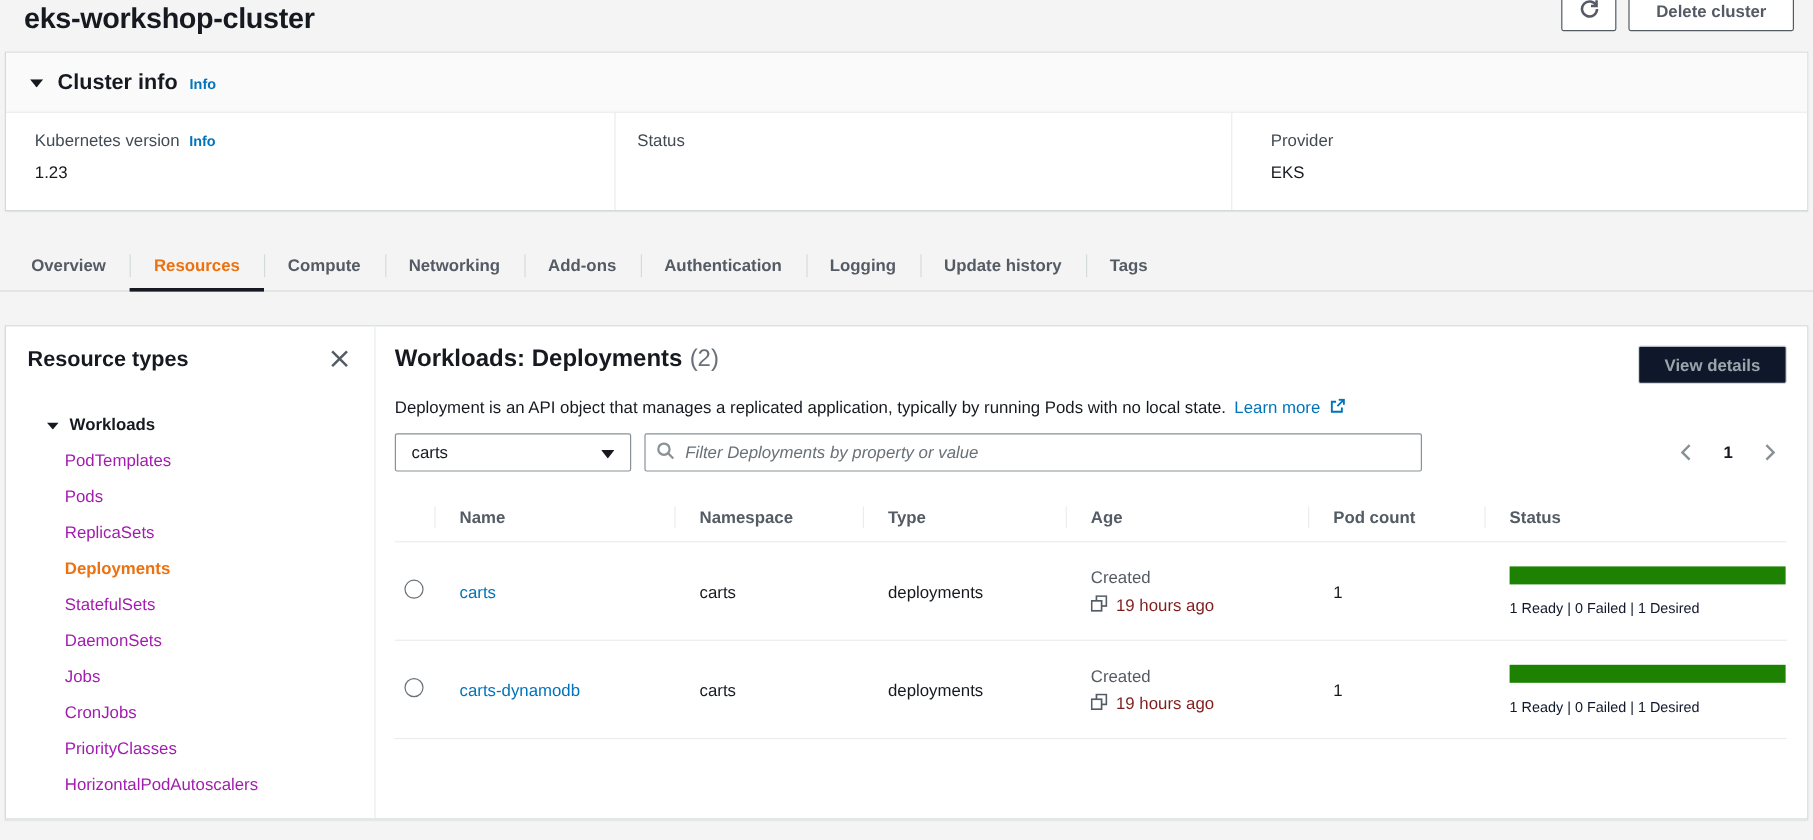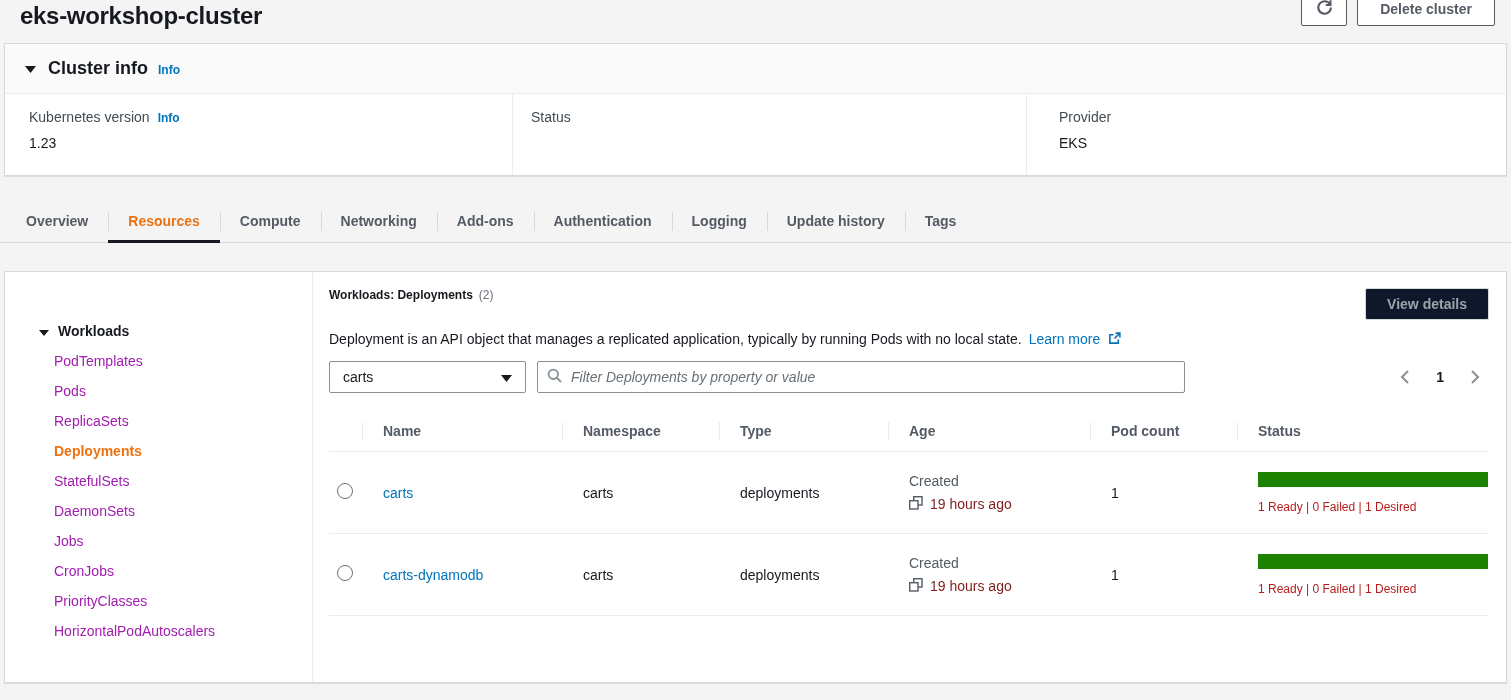--- a/index.html
+++ b/index.html
@@ -64,21 +64,21 @@
   .close-btn { background:none; border:none; padding:2px; cursor:pointer; line-height:0; }
   .tree { margin-top:28px; }
   .tree-group { display:flex; align-items:center; gap:9px; font-weight:700;
                 font-size:14px; height:30px; padding-left:16px; cursor:pointer; }
   .tree-item { height:30px; line-height:30px; font-size:14px; color:#a21caf;
                padding-left:31px; cursor:pointer; white-space:nowrap; }
   .tree-item.active { color:#ec7211; font-weight:700; }
 
   .main { flex:1; min-width:0; padding:16px 17px 0 16px; }
   .main-head { display:flex; justify-content:space-between; align-items:flex-start; }
-  .main-title { font-size:12px; font-weight:700; }
+  .main-title { font-size:20px; font-weight:700; }
   .main-count { color:#687078; font-weight:400; margin-left:6px; }
   .btn-disabled { height:32px; padding:0 21px; color:#9aa5ab; border:1px solid #d5dbdb;
                   background:#0f172a; border-radius:2px; font-weight:700; font-size:14px;
                   font-family:Liberation Sans, sans-serif; }
   .description { margin-top:11px; font-size:14px; color:#16191f; }
   .learn-more { color:#0073bb; text-decoration:none; margin-left:7px; cursor:pointer; }
   .ext-icon { margin-left:4px; position:relative; top:1px; }
 
   .filter-row { margin-top:14px; display:flex; align-items:center; }
   .select { width:197px; height:32px; border:1px solid #879196; border-radius:2px;
@@ -112,21 +112,21 @@
   .col-type { width:169px; }
   .col-age { width:202px; }
   .col-pod { width:147px; }
   .col-status { flex:1; }
   .radio { width:16px; height:16px; border-radius:50%; border:1px solid #687078;
            background:#fff; display:inline-block; cursor:pointer; }
   .name-link { color:#0073bb; text-decoration:none; cursor:pointer; }
   .age-label { color:#545b64; margin-bottom:7px; }
   .age-value { display:flex; align-items:center; gap:7px; color:#7f1d1d; }
   .status-bar { width:230px; height:15px; background:#1d8102; }
-  .status-text { margin-top:13px; font-size:12px; color:#b91c1c; }
+  .status-text { margin-top:13px; font-size:12px; color:#0f172a; }
 </style>
 </head>
 <body>
 
 <div class="page-header">
   <h1 class="page-title">eks-workshop-cluster</h1>
   <div class="header-actions">
     <button class="btn btn-icon">
       <span>
         <svg width="17" height="17" viewBox="0 0 16 16">
@@ -174,20 +174,30 @@
   <div class="tab">Add-ons</div>
   <div class="tab">Authentication</div>
   <div class="tab">Logging</div>
   <div class="tab">Update history</div>
   <div class="tab">Tags</div>
 </div>
 
 <div class="panel resources-panel">
 
   <div class="sidebar">
+    <div class="sidebar-head">
+      <span class="sidebar-title">Resource types</span>
+      <button class="close-btn">
+        <span>
+          <svg width="18" height="18" viewBox="0 0 16 16">
+              <path d="M2.5 2.5l11 11M13.5 2.5l-11 11" stroke="#545b64" stroke-width="1.8" fill="none"></path>
+            </svg>
+        </span>
+      </button>
+    </div>
     <div class="tree">
       <div class="tree-group">
         <span>
           <svg width="10" height="6" viewBox="0 0 10 6">
               <polygon points="0,0 10,0 5,6" fill="#16191f"></polygon>
             </svg>
         </span>
         <span>Workloads</span>
       </div>
       <div class="tree-item">PodTemplates</div>

